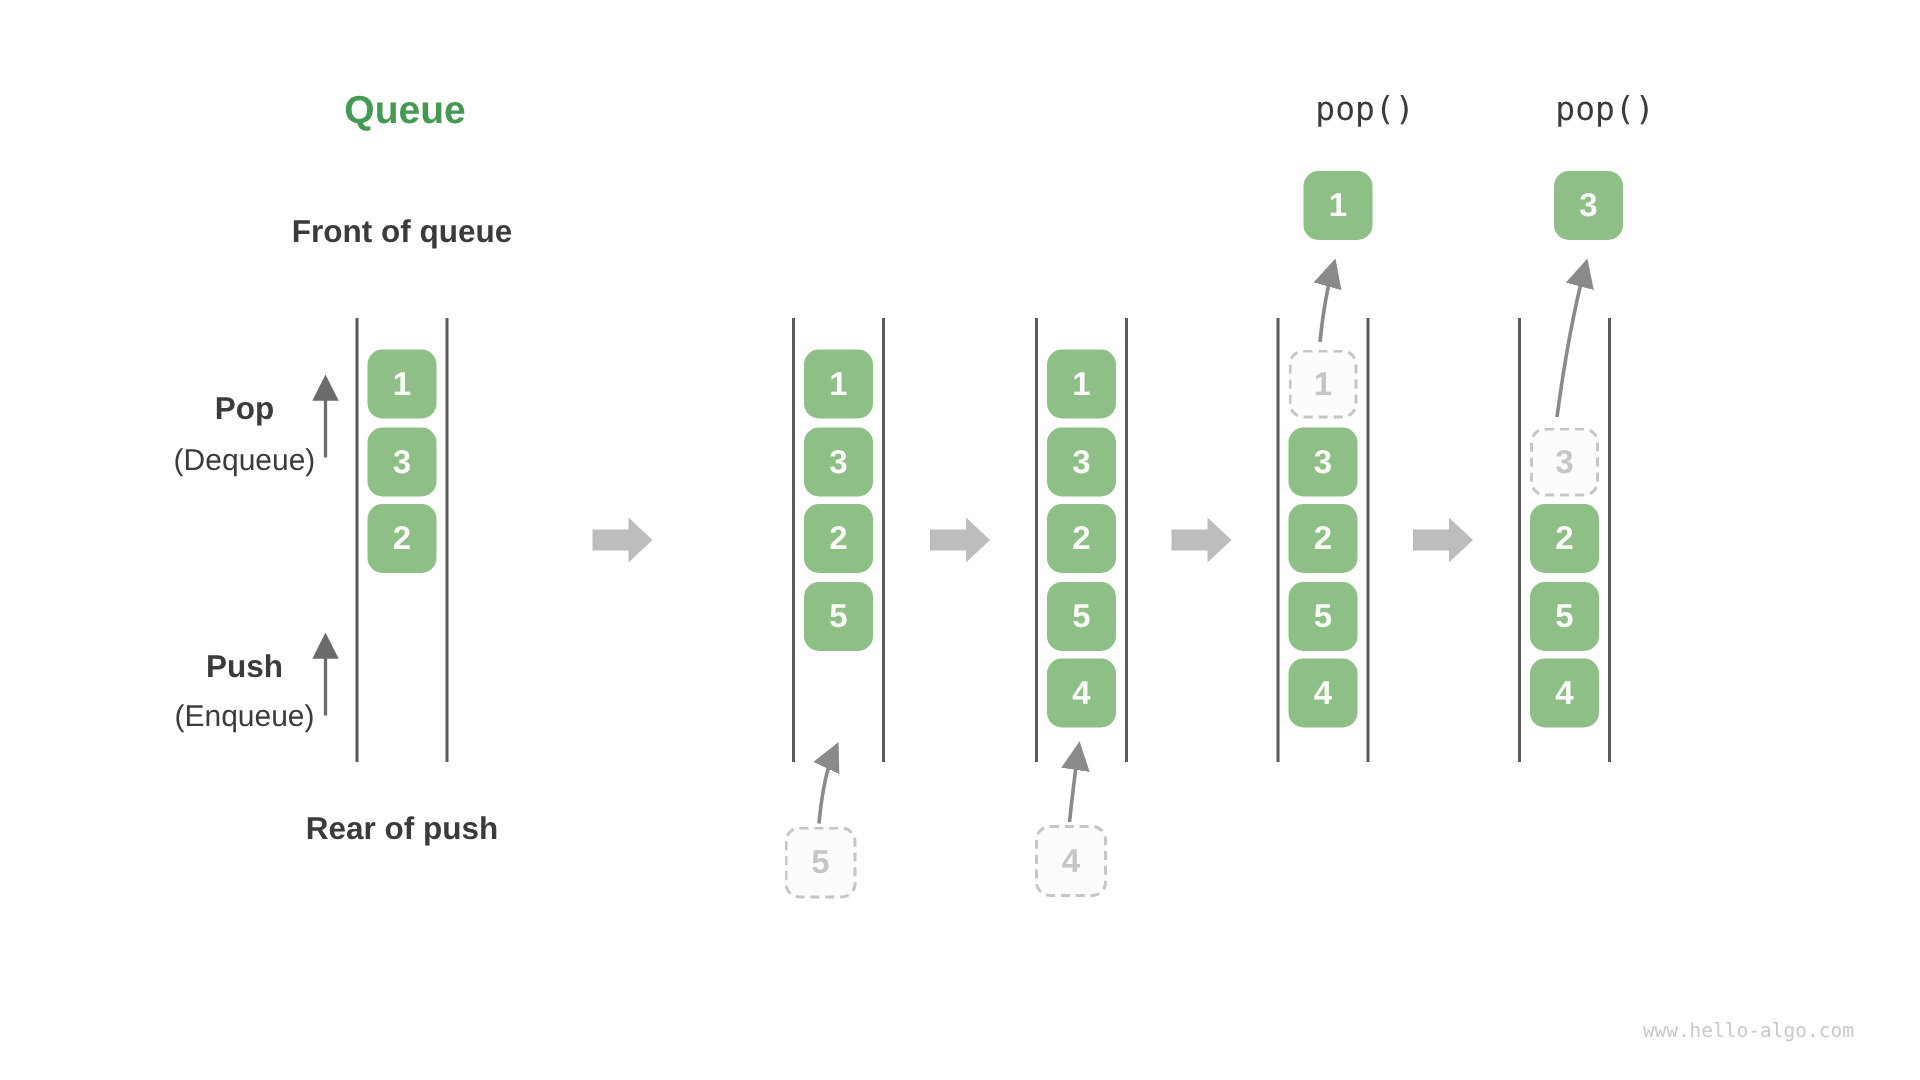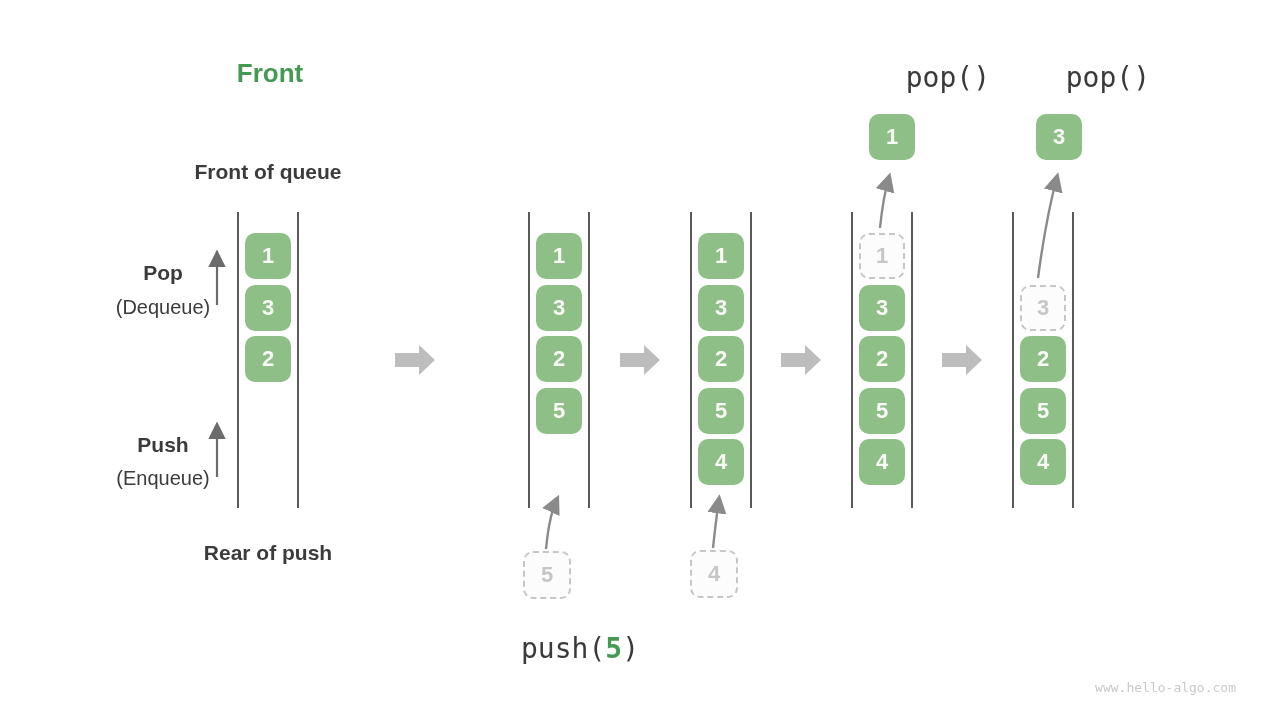--- a/index.html
+++ b/index.html
@@ -25,48 +25,47 @@
   .qbox.ghost {
     background:#fcfcfc; border:2px dashed #c6c6c6; color:#c6c6c6;
   }
   .pending {
     width:48px; height:48px; border-radius:10px; background:#fcfcfc;
     border:2px dashed #c6c6c6; color:#c6c6c6; font-size:22px; font-weight:bold;
     display:flex; align-items:center; justify-content:center;
   }
   .mono { font-family:"DejaVu Sans Mono", monospace; }
   .op-label {
-    width:160px; text-align:right; font-size:28px; color:#3a3a3a;
+    width:160px; text-align:center; font-size:22px; color:#3a3a3a;
     letter-spacing:0px;
   }
   .op-label .arg { color:#449a52; font-weight:bold; }
   .watermark {
     width:200px; text-align:right; font-size:13px; color:#c9c9c9;
   }
   svg.overlay { position:absolute; left:0; top:0; pointer-events:none; }
 </style>
 </head>
 <body>
 
 <div class="canvas">
 
-  <div class="abs title" style="left:190px; top:58px;">Front</div>
+  <div class="abs title" style="left:190px; top:58px;">Queue</div>
 
-  <div class="abs side-label bold" style="left:168px; top:160px;">Front of queue</div>
+  <div class="abs side-label bold" style="left:168px; top:143px;">Front of queue</div>
   <div class="abs side-label bold" style="left:168px; top:541px;">Rear of push</div>
 
   <div class="abs side-label reg" style="left:63px; top:296px;">(Dequeue)</div>
   <div class="abs side-label bold" style="left:63px; top:261px;">Pop</div>
   <div class="abs side-label reg" style="left:63px; top:467px;">(Enqueue)</div>
   <div class="abs side-label bold" style="left:63px; top:433px;">Push</div>
 
   <div class="abs mono op-label" style="left:830px; top:61px;">pop()</div>
   <div class="abs mono op-label" style="left:990px; top:61px;">pop()</div>
 
-  <div class="abs mono op-label" style="left:479px; top:632px;"><span>push(</span><span class="arg">5</span><span>)</span></div>
 
   <div class="abs wall" style="left:237px;"></div>
   <div class="abs wall" style="left:297px;"></div>
   <div class="abs wall" style="left:528px;"></div>
   <div class="abs wall" style="left:588px;"></div>
   <div class="abs wall" style="left:690px;"></div>
   <div class="abs wall" style="left:750px;"></div>
   <div class="abs wall" style="left:851px;"></div>
   <div class="abs wall" style="left:911px;"></div>
   <div class="abs wall" style="left:1012px;"></div>

